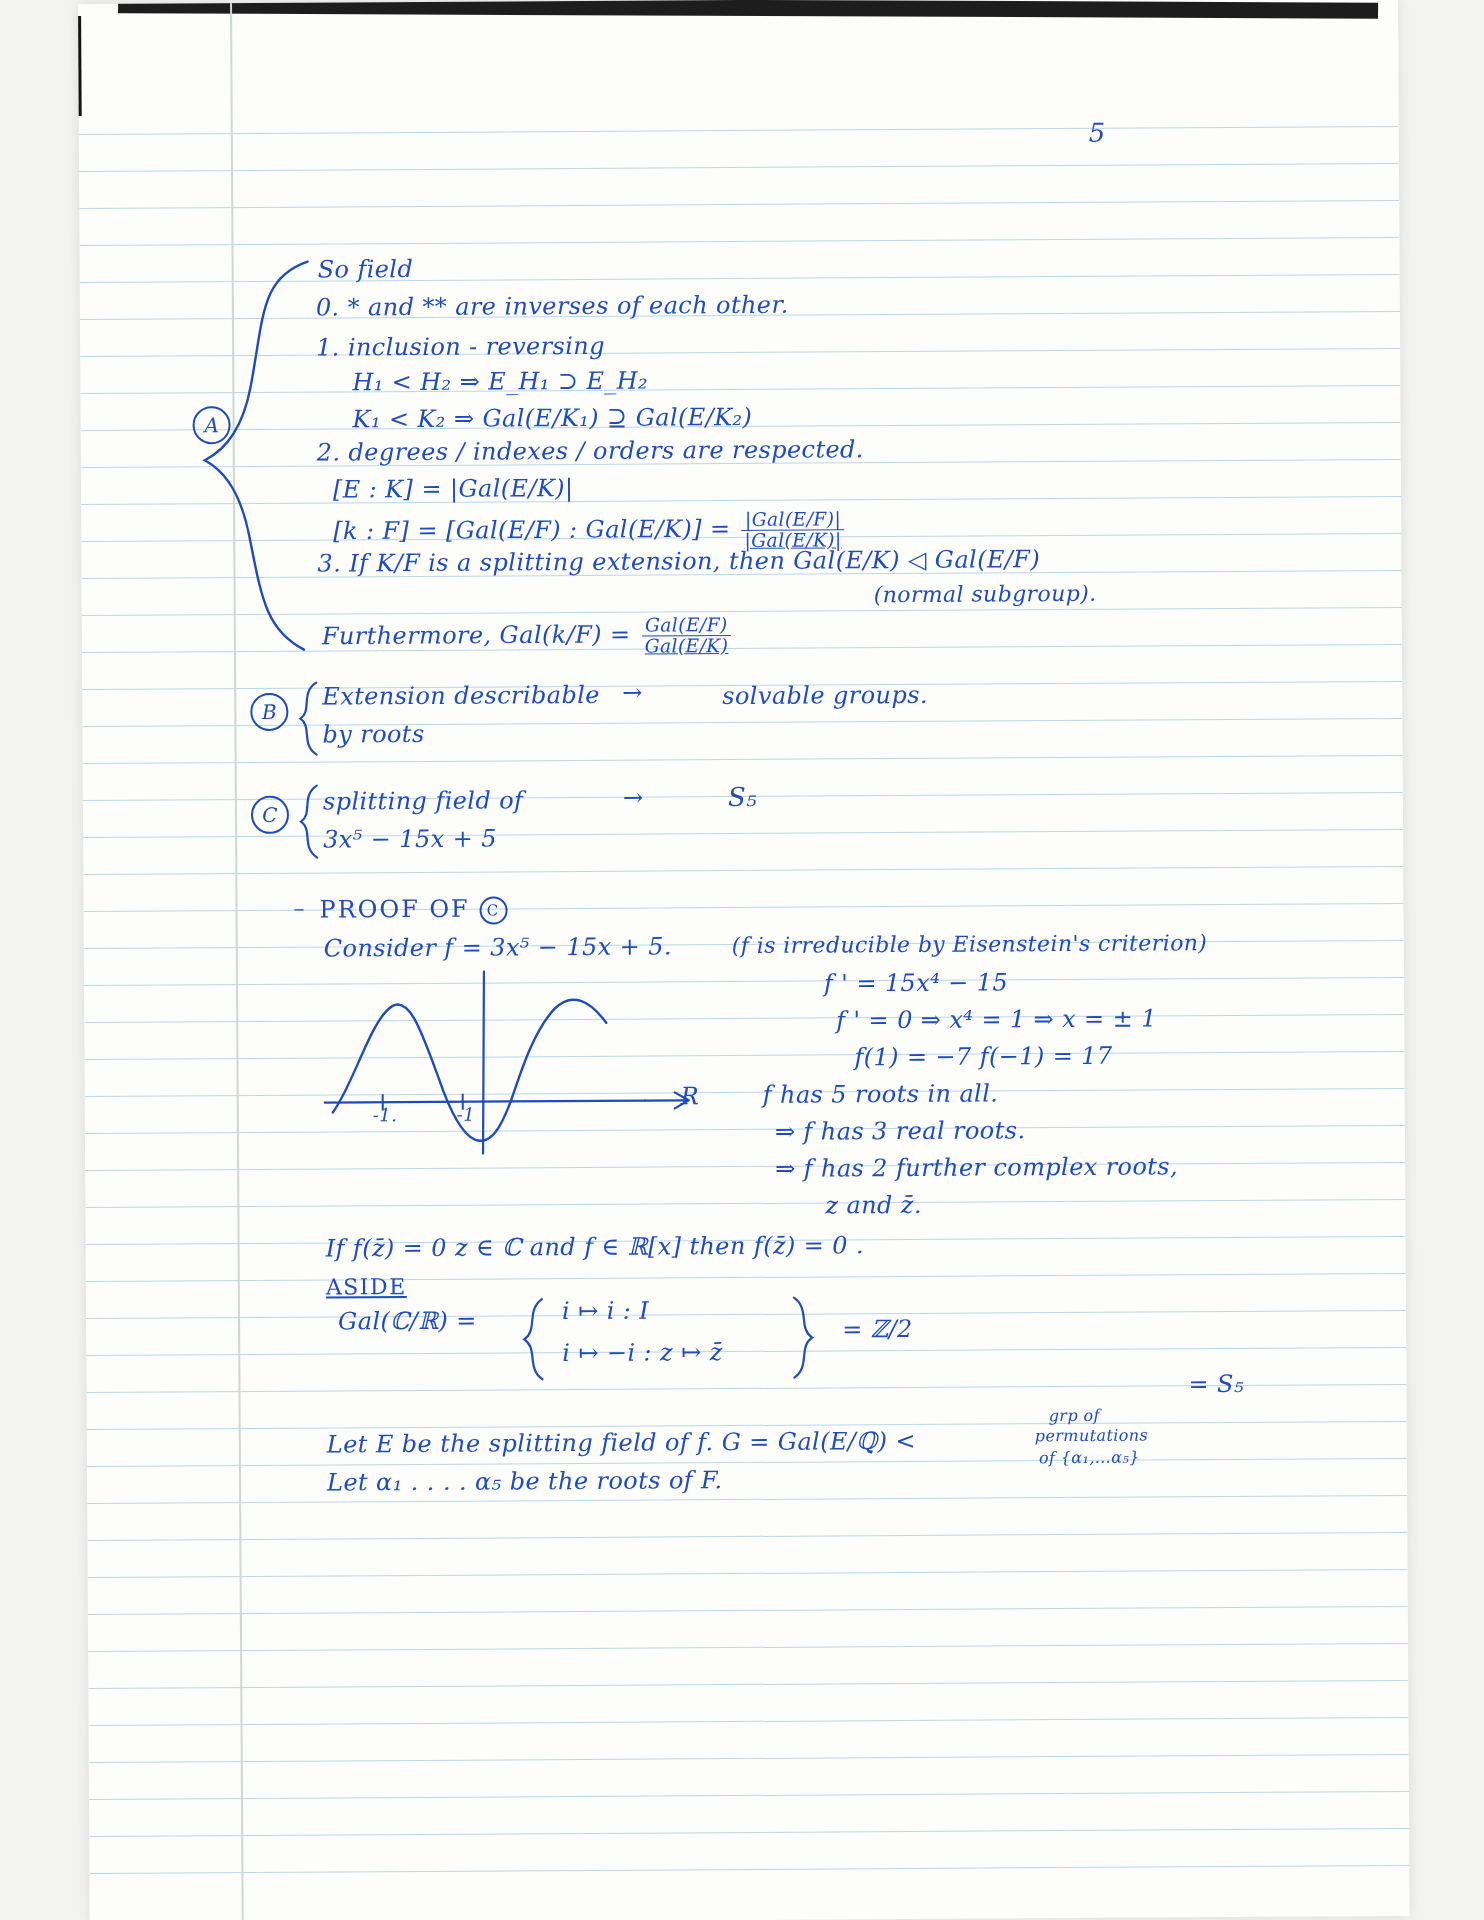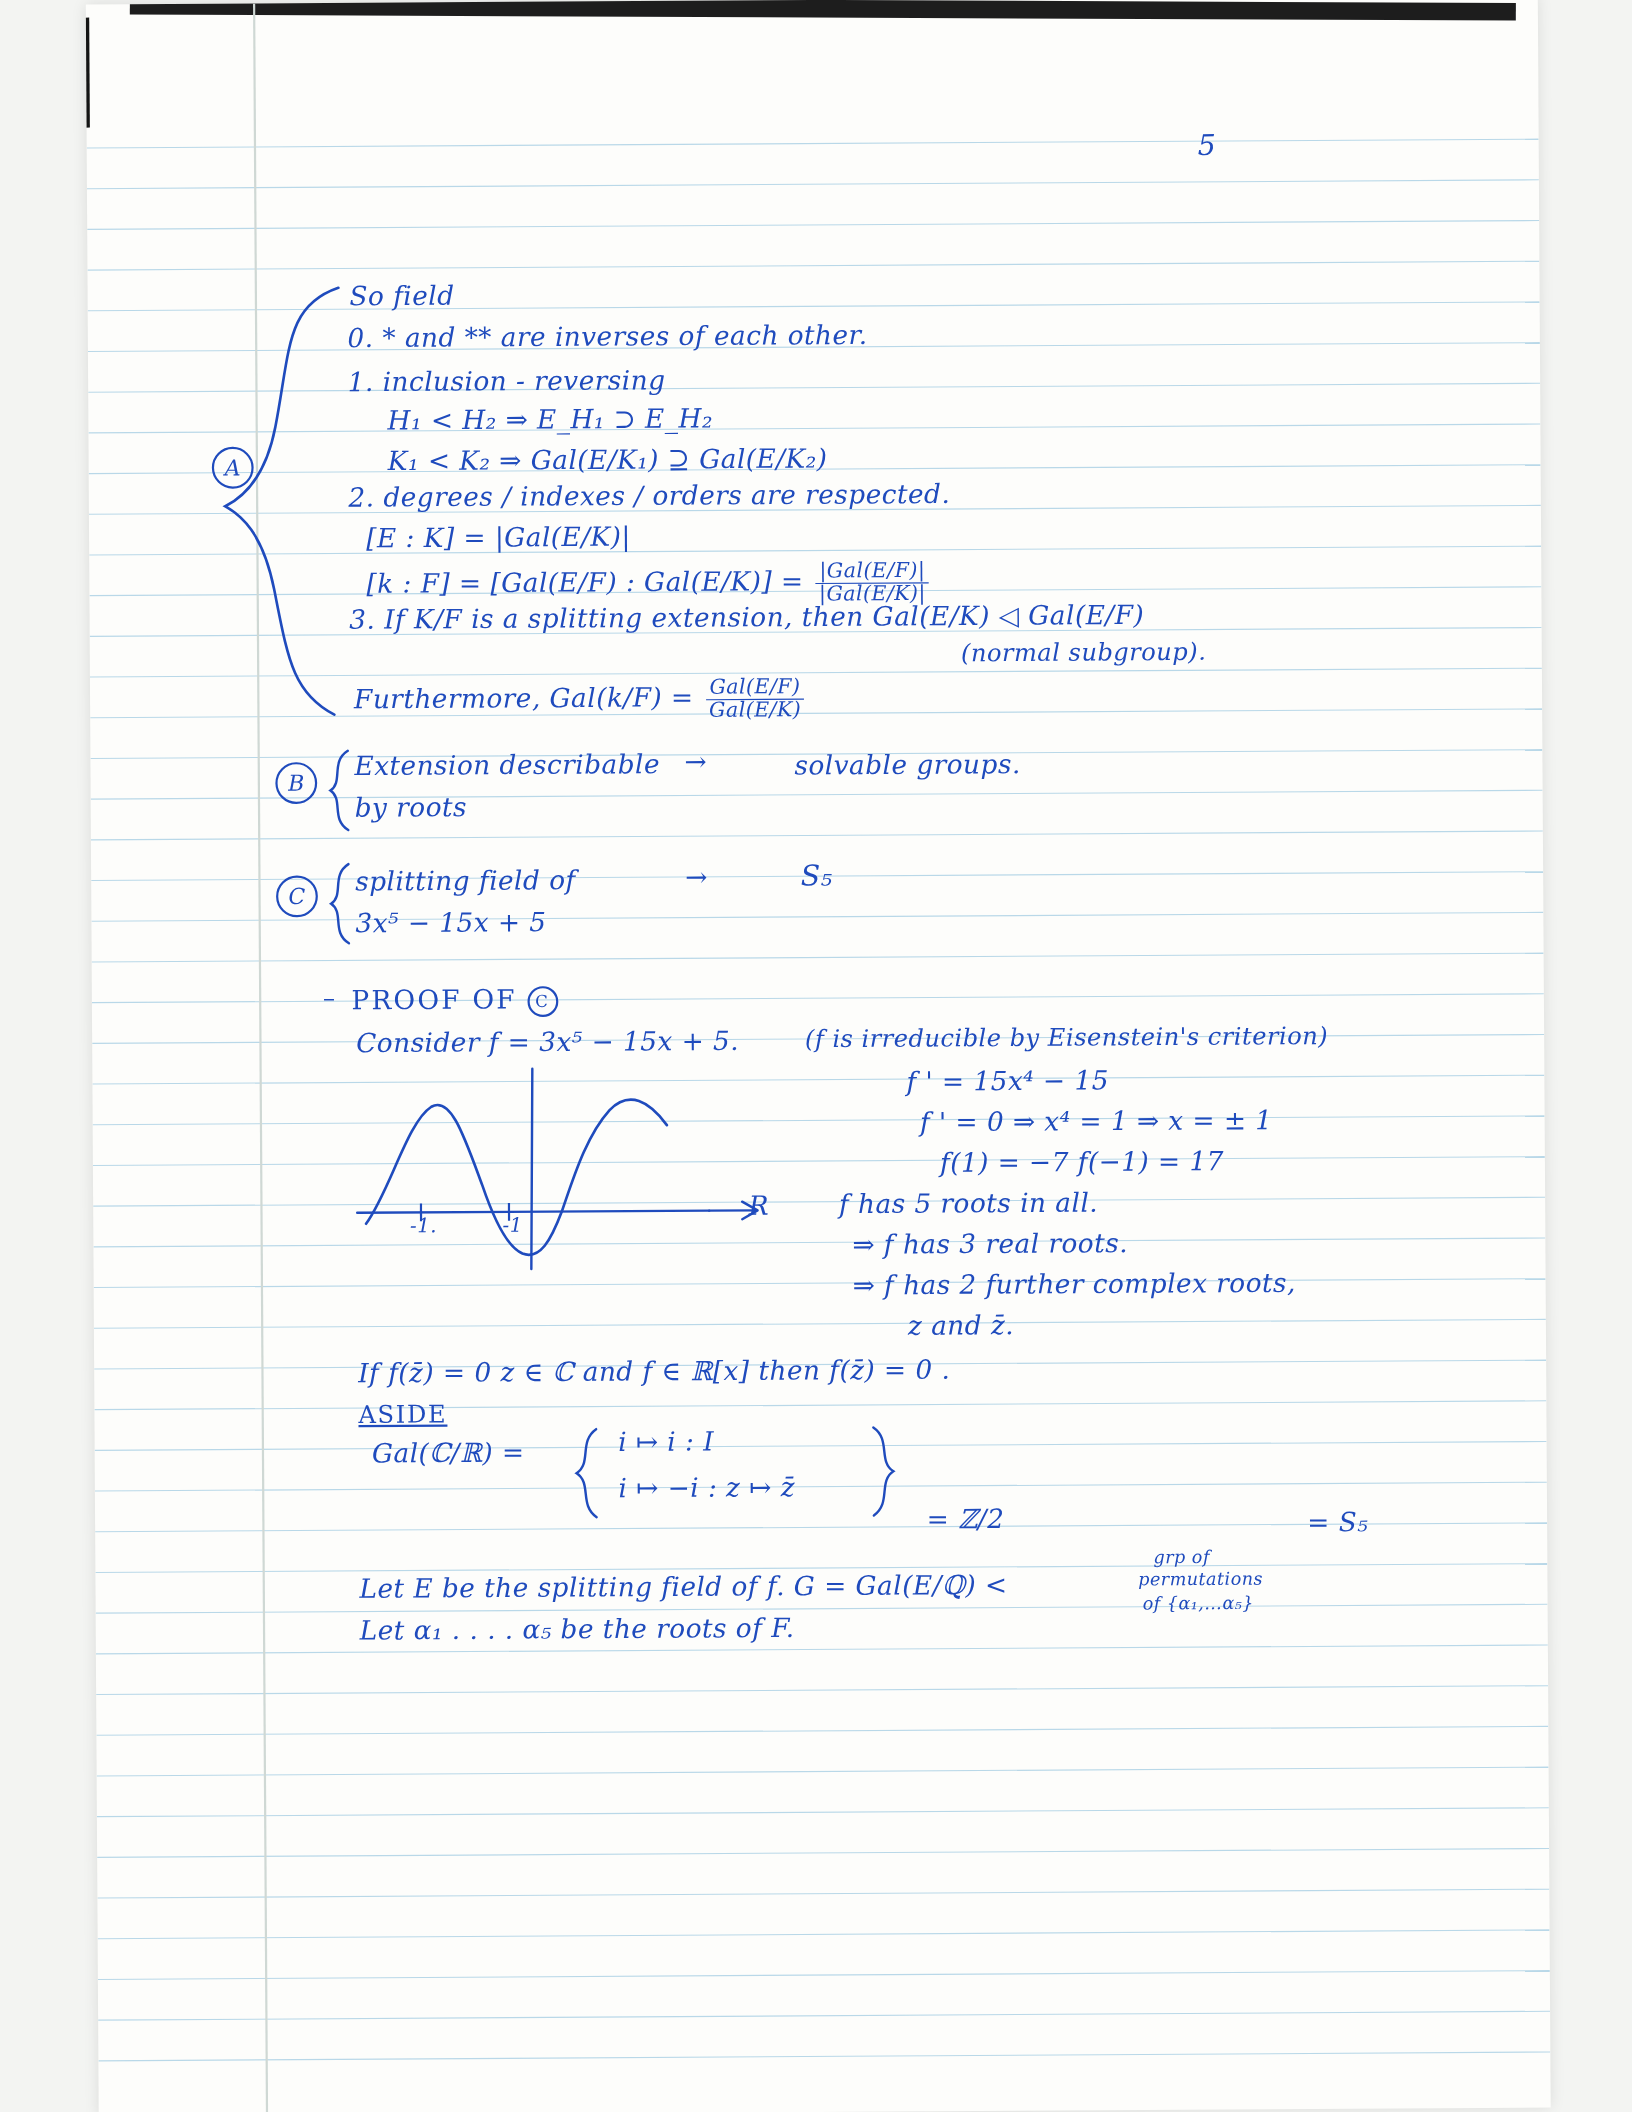--- a/index.html
+++ b/index.html
@@ -125,21 +125,21 @@
   .frac {
     display: inline-flex;
     flex-direction: column;
     vertical-align: middle;
     text-align: center;
     font-size: 0.78em;
     line-height: 1.05;
     margin: 0 3px;
   }
   .frac .num { border-bottom: 1.5px solid #1f4bbd; padding: 0 3px; }
-  .frac .den { padding: 0 3px; }
+  .frac .den { padding: 0 3px; text-decoration: underline; }
   .uline { text-decoration: underline; }
   svg { overflow: visible; }
 </style>
 </head>
 <body>
 
 <div id="page">
 
   <div id="sheet">
 
@@ -288,21 +288,21 @@
       <div class="hand s22 uline" style="left:240px; top:1272px; font-style:normal; letter-spacing:1.5px;">ASIDE</div>
       <div class="hand s24" style="left:240px; top:1305px;margin-left:12px;">Gal(ℂ/ℝ) =</div>
       <svg style="position:absolute; left:430px; top:1295px;" width="36" height="86">
         <path d="M26 3 C 10 14, 22 34, 8 43 C 22 52, 10 72, 26 83" stroke="#1f4bbd" stroke-width="2.2" fill="none" stroke-linecap="round"></path>
       </svg>
       <div class="hand s24" style="left:476px; top:1296px;">i ↦ i : I</div>
       <div class="hand s24" style="left:476px; top:1338px;">i ↦ −i : z ↦ z̄</div>
       <svg style="position:absolute; left:698px; top:1295px;" width="36" height="86">
         <path d="M10 3 C 26 14, 14 34, 28 43 C 14 52, 26 72, 10 83" stroke="#1f4bbd" stroke-width="2.2" fill="none" stroke-linecap="round"></path>
       </svg>
-      <div class="hand s24" style="left:756px; top:1368px;">
+      <div class="hand s24" style="left:756px; top:1316px;">
         = <span>ℤ/2</span>
       </div>
 
       <div class="hand s24" style="left:240px; top:1428px;">Let  E be the splitting field of f.  G = Gal(E/ℚ) &lt;</div>
       <div class="hand s16" style="left:962px; top:1408px;text-align:center;">grp of</div>
       <div class="hand s16" style="left:948px; top:1428px;">permutations</div>
       <div class="hand s16" style="left:952px; top:1450px;">of {α₁,…α₅}</div>
       <div class="hand s24" style="left:1102px; top:1373px;">= S₅</div>
       <div class="hand s24" style="left:240px; top:1466px;">Let  α₁ . . . . α₅  be the roots of F.</div>
 

